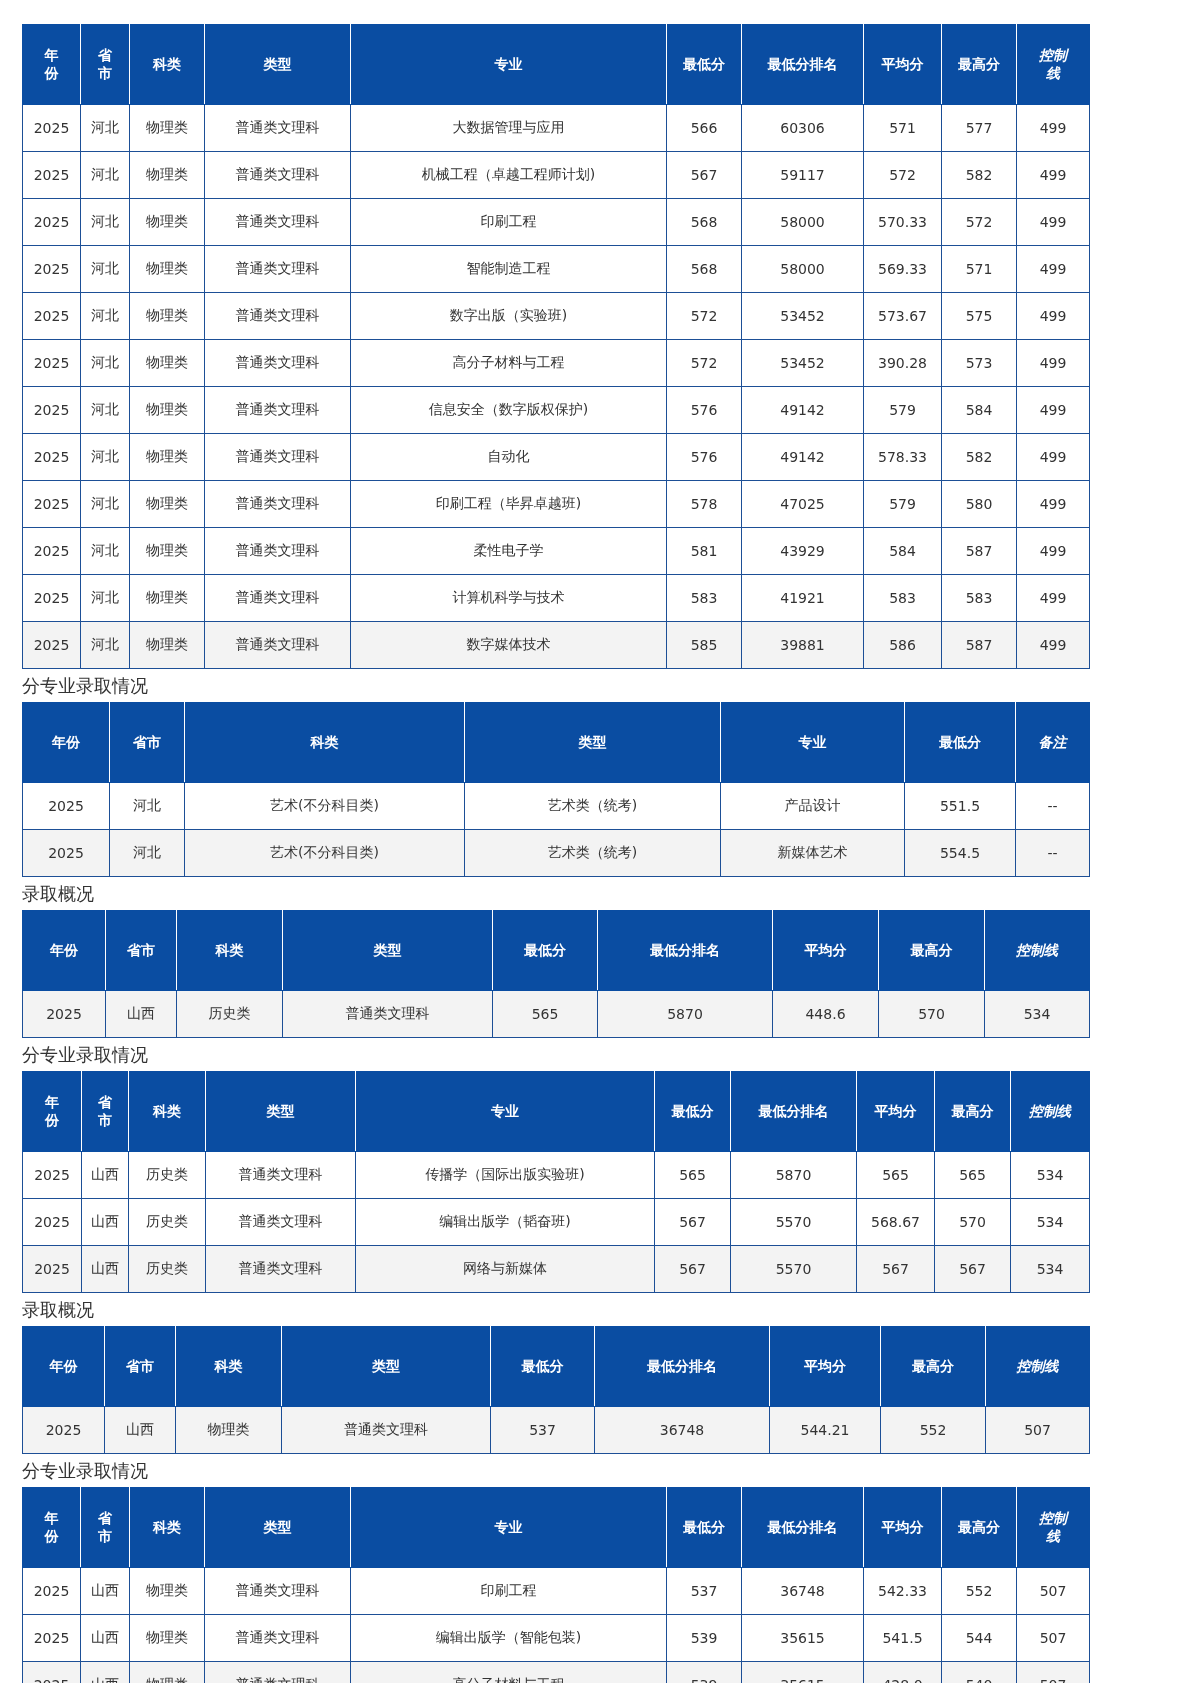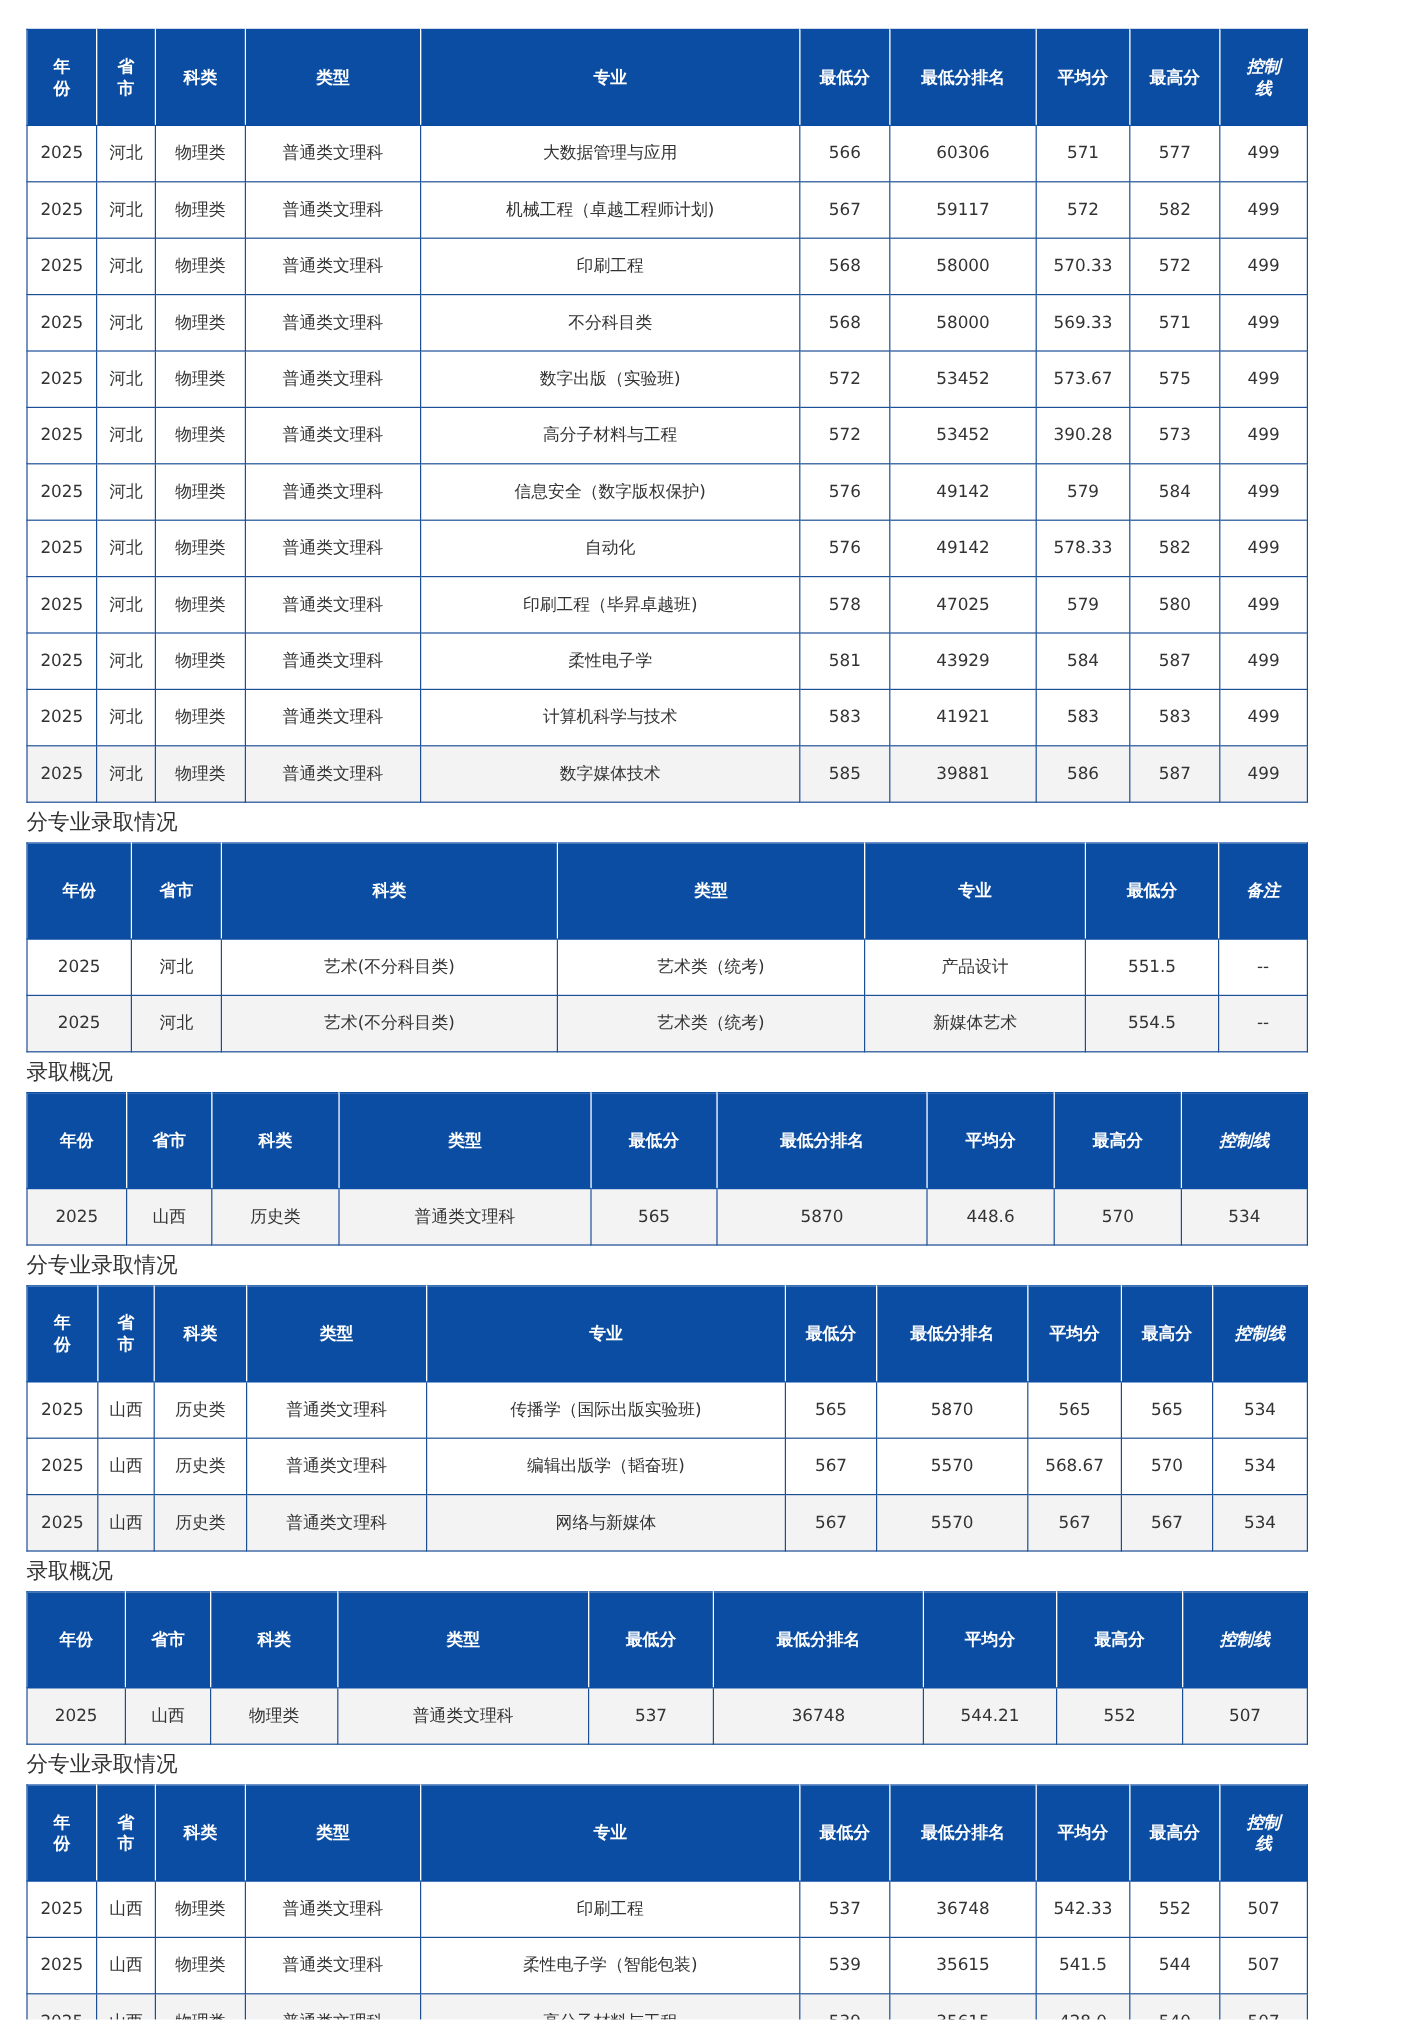--- a/index.html
+++ b/index.html
@@ -80,21 +80,21 @@
           <td>58000</td>
           <td>570.33</td>
           <td>572</td>
           <td>499</td>
         </tr>
         <tr>
           <td>2025</td>
           <td>河北</td>
           <td>物理类</td>
           <td>普通类文理科</td>
-          <td>不分科目类</td>
+          <td>智能制造工程</td>
           <td>568</td>
           <td>58000</td>
           <td>569.33</td>
           <td>571</td>
           <td>499</td>
         </tr>
         <tr>
           <td>2025</td>
           <td>河北</td>
           <td>物理类</td>
@@ -426,21 +426,21 @@
           <td>36748</td>
           <td>542.33</td>
           <td>552</td>
           <td>507</td>
         </tr>
         <tr>
           <td>2025</td>
           <td>山西</td>
           <td>物理类</td>
           <td>普通类文理科</td>
-          <td>柔性电子学（智能包装)</td>
+          <td>编辑出版学（智能包装)</td>
           <td>539</td>
           <td>35615</td>
           <td>541.5</td>
           <td>544</td>
           <td>507</td>
         </tr>
         <tr class="last">
           <td>2025</td>
           <td>山西</td>
           <td>物理类</td>

